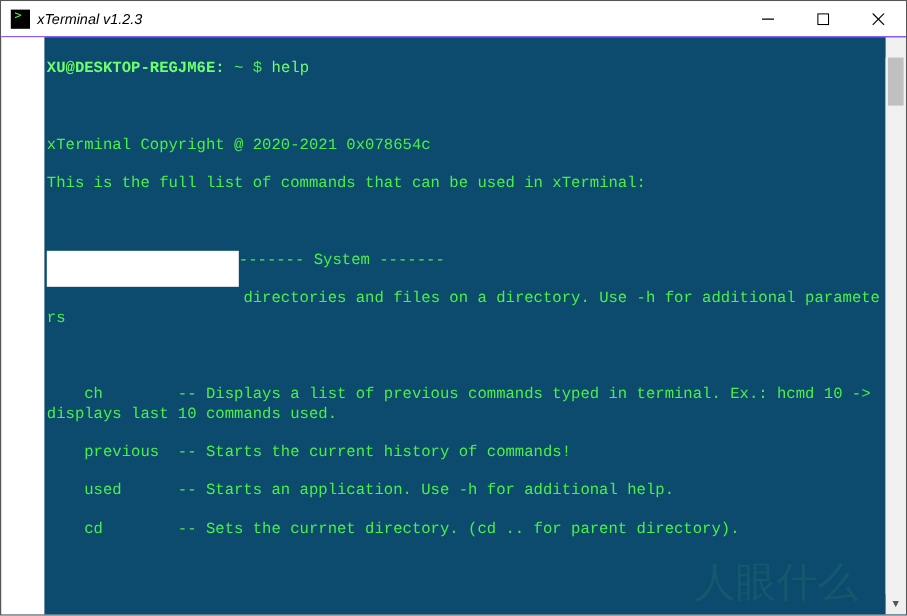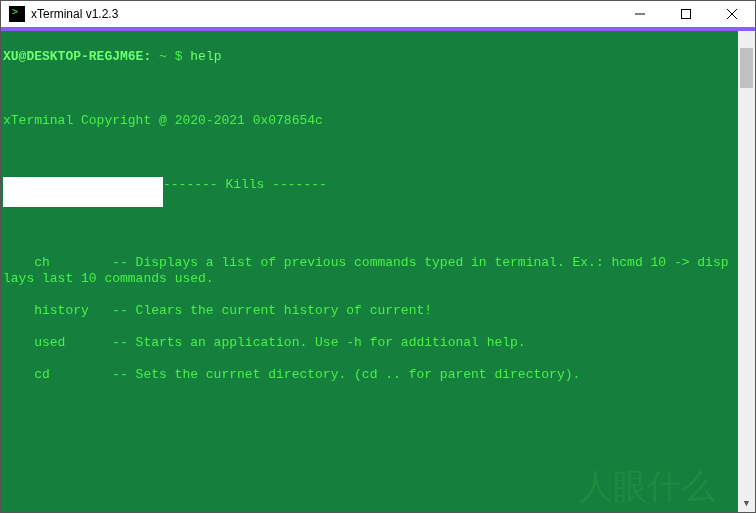--- a/index.html
+++ b/index.html
@@ -16,21 +16,22 @@
   background: #fff;
   border: 1px solid #555;
   display: flex;
   flex-direction: column;
 }
 .titlebar {
   height: 30px;
   background: #fff;
   display: flex;
   align-items: center;
-  border-bottom: 4px solid #8b5cf6;
+  border-bottom: 1px solid #8b5cf6;
+  font-style: italic;
 }
 .titlebar-icon {
   width: 16px;
   height: 16px;
   margin: 0 6px 0 8px;
   background: #000;
   position: relative;
 }
 .titlebar-icon::after {
   content: ">";
@@ -50,30 +51,31 @@
   width: 46px;
   height: 30px;
   display: flex;
   align-items: center;
   justify-content: center;
   color: #000;
 }
 .win-btn svg { width: 10px; height: 10px; stroke: #000; stroke-width: 1; fill: none; }
 .terminal {
   flex: 1;
-  background: #15803d;
+  background: #0c4a6e;
   color: #4af04a;
   font-family: "Courier New", Consolas, monospace;
   font-size: 13px;
   line-height: 16px;
   padding: 2px 4px 2px 2px;
   position: relative;
   overflow: hidden;
   white-space: pre-wrap;
   word-break: break-all;
+  margin-left: 36px;
 }
 .scrollbar {
   position: absolute;
   right: 0;
   top: 0;
   bottom: 0;
   width: 17px;
   background: #f0f0f0;
 }
 .scroll-arrow {
@@ -156,25 +158,27 @@
           <line x1="10" y1="0" x2="0" y2="10"></line>
         </svg>
     </div>
   </div>
 
   <div class="terminal">
     <div class="term-content">
 <span class="line"><span class="prompt-user">XU@DESKTOP-REGJM6E:</span><span class="output"> <span>~</span> </span><span class="output">$</span> <span class="prompt-cmd">help</span></span>
 <span class="line output">&nbsp;</span>
 <span class="line output">xTerminal Copyright @ 2020-2021 0x078654c</span>
+<span class="line output">This is the full list of commands that can be used in xTerminal:</span>
 <span class="line output">&nbsp;</span>
-<span class="line"><span class="redact"></span><span class="output">------- Kills -------</span></span>
+<span class="line"><span class="redact"></span><span class="output">------- System -------</span></span>
+<span class="line output" style="margin-top:-14px;"><span style="visibility:hidden;">XXXXXXXXXXXXXXXXXXXX</span><span> directories and files on a directory. Use -h for additional parameters</span></span>
 <span class="line output">&nbsp;</span>
 <span class="line output"><span class="indent"></span><span class="cmdname">ch</span><span>-- Displays a list of previous commands typed in terminal. Ex.: hcmd 10 -&gt; displays last 10 commands used.</span></span>
-<span class="line output"><span class="indent"></span><span class="cmdname">history</span><span>-- Clears the current history of current!</span></span>
+<span class="line output"><span class="indent"></span><span class="cmdname">previous</span><span>-- Starts the current history of commands!</span></span>
 <span class="line output"><span class="indent"></span><span class="cmdname">used</span><span>-- Starts an application. Use -h for additional help.</span></span>
 <span class="line output"><span class="indent"></span><span class="cmdname">cd</span><span>-- Sets the currnet directory. (cd .. for parent directory).</span></span>
 
 
 
 
 
 
 
 

